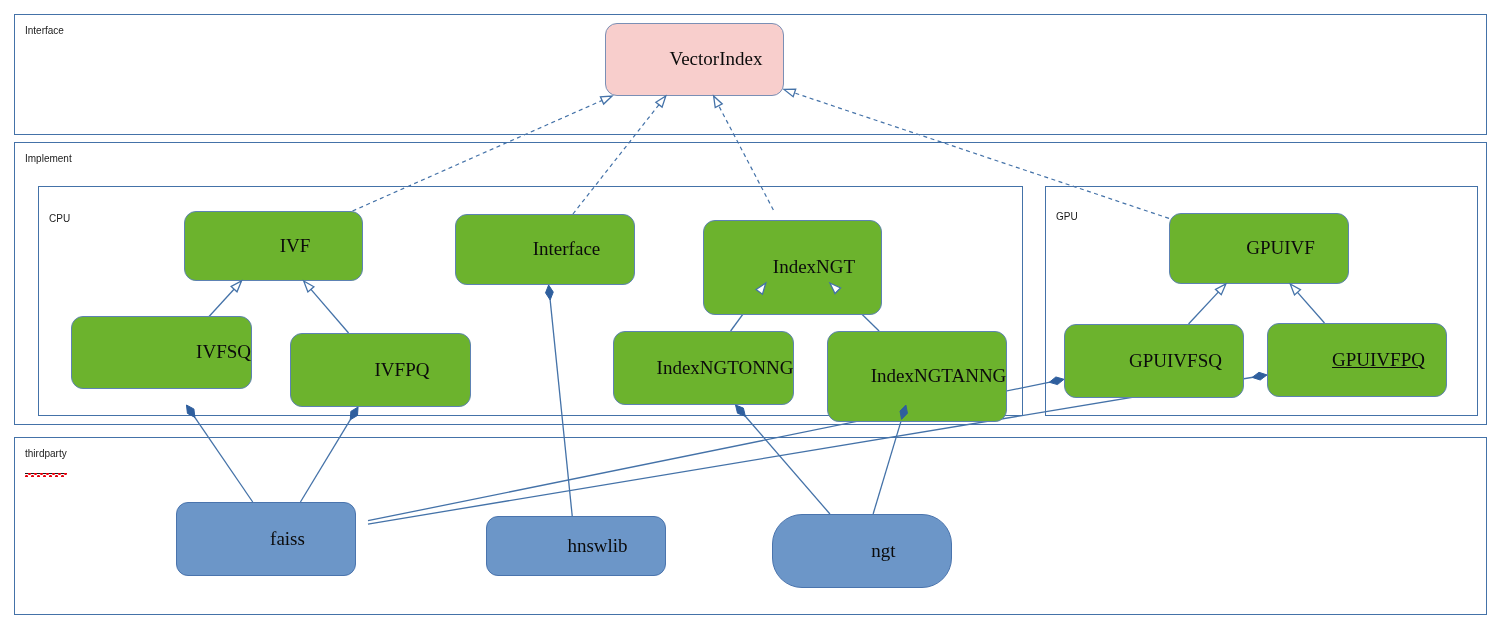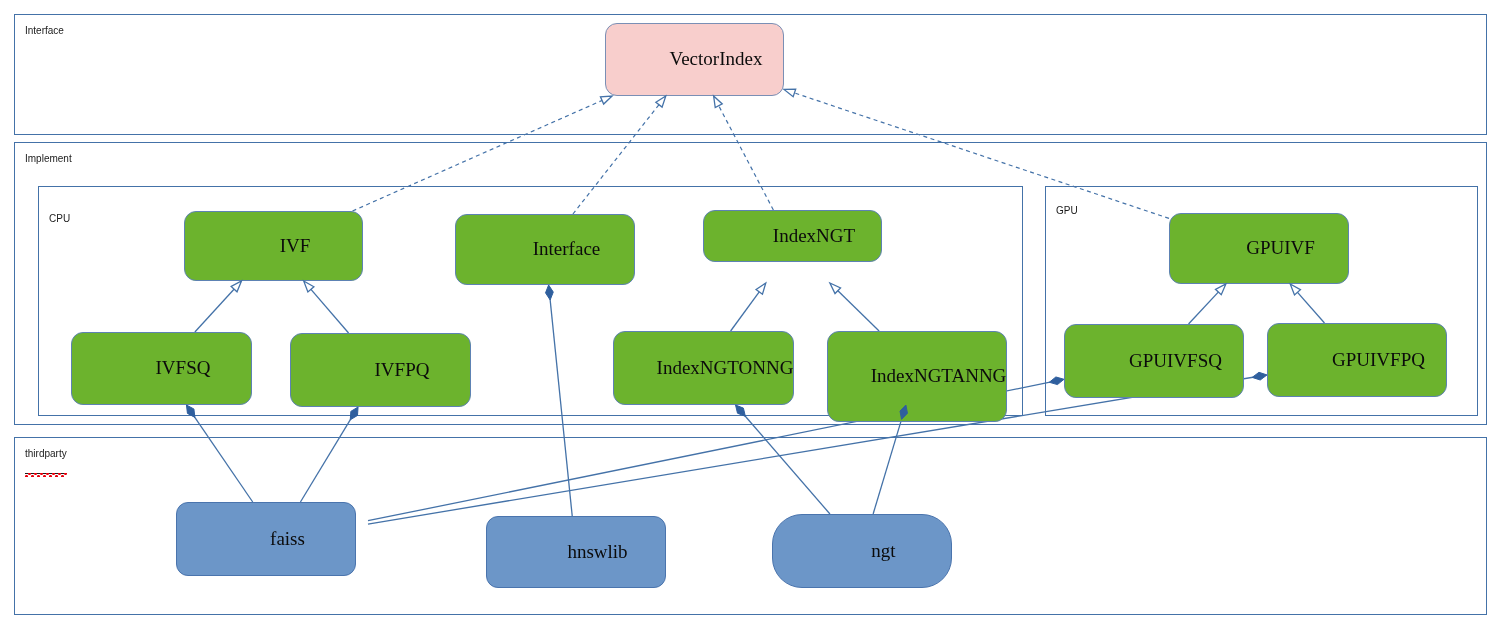--- a/index.html
+++ b/index.html
@@ -96,21 +96,21 @@
 <div id="canvas">
 
   <div id="containers-layer">
       <div class="container" style="left: 14px; top: 14px; width: 1473px; height: 121px;"></div>
       <div class="container-label" style="left: 25px; top: 26px;">Interface</div>
       <div class="container" style="left: 14px; top: 142px; width: 1473px; height: 283px;"></div>
       <div class="container-label" style="left: 25px; top: 154px;">Implement</div>
       <div class="container" style="left: 38px; top: 186px; width: 985px; height: 230px;"></div>
       <div class="container-label" style="left: 49px; top: 214px;">CPU</div>
       <div class="container" style="left: 1045px; top: 186px; width: 433px; height: 230px;"></div>
-      <div class="container-label" style="left: 1056px; top: 206px; text-align: right;">GPU</div>
+      <div class="container-label" style="left: 1056px; top: 212px; text-align: right;">GPU</div>
       <div class="container" style="left: 14px; top: 437px; width: 1473px; height: 178px;"></div>
       <div class="container-label" style="left: 25px; top: 449px;"><span class="spellcheck">thirdparty</span></div>
     </div>
 
   <svg id="edges" viewBox="0 0 1503 628">
       <line x1="352.5080428954424" y1="211" x2="602.5514272103519" y2="100.23256253033105" class="edge-line dashed"></line>
       <line x1="572.9328947368421" y1="214" x2="659.3183026934935" y2="104.21252500492474" class="edge-line dashed"></line>
       <line x1="773.3716577540107" y1="210" x2="718.4790647818463" y2="105.25597055311485" class="edge-line dashed"></line>
       <line x1="1169" y1="218.36713906111603" x2="793.90934317371" y2="92.78319904310221" class="edge-line dashed"></line>
       <line x1="194.87142857142857" y1="332" x2="234.44866186475542" y2="288.7124010854238" class="edge-line"></line>
@@ -131,48 +131,48 @@
   <div id="nodes-layer">
       <div class="node interface-node" style="left: 605px; top: 23px; width: 179px; height: 73px;">
         <span>VectorIndex</span>
       </div>
       <div class="node impl-node" style="left: 184px; top: 211px; width: 179px; height: 70px;">
         <span>IVF</span>
       </div>
       <div class="node impl-node" style="left: 455px; top: 214px; width: 180px; height: 71px;">
         <span>Interface</span>
       </div>
-      <div class="node impl-node" style="left: 703px; top: 210px; width: 179px; height: 52px;">
+      <div class="node impl-node" style="left: 703px; top: 220px; width: 179px; height: 95px;">
         <span>IndexNGT</span>
       </div>
       <div class="node impl-node" style="left: 1169px; top: 213px; width: 180px; height: 71px;">
         <span>GPUIVF</span>
       </div>
-      <div class="node impl-node" style="left: 71px; top: 332px; width: 181px; height: 73px;">
+      <div class="node impl-node" style="left: 71px; top: 316px; width: 181px; height: 73px; justify-content: flex-end;">
         <span>IVFSQ</span>
       </div>
       <div class="node impl-node" style="left: 290px; top: 333px; width: 181px; height: 74px;">
         <span>IVFPQ</span>
       </div>
       <div class="node impl-node" style="left: 613px; top: 331px; width: 181px; height: 74px;">
         <span>IndexNGTONNG</span>
       </div>
       <div class="node impl-node" style="left: 827px; top: 331px; width: 180px; height: 91px;">
         <span>IndexNGTANNG</span>
       </div>
       <div class="node impl-node" style="left: 1064px; top: 324px; width: 180px; height: 74px;">
         <span>GPUIVFSQ</span>
       </div>
-      <div class="node impl-node" style="left: 1267px; top: 323px; width: 180px; height: 74px;">
+      <div class="node impl-node" style="left: 1267px; top: 323px; width: 180px; height: 74px; text-decoration: underline;">
         <span>GPUIVFPQ</span>
       </div>
       <div class="node lib-node" style="left: 176px; top: 502px; width: 180px; height: 74px;">
         <span>faiss</span>
       </div>
-      <div class="node lib-node" style="left: 486px; top: 516px; width: 180px; height: 72px;">
+      <div class="node lib-node" style="left: 486px; top: 516px; width: 180px; height: 60px;">
         <span>hnswlib</span>
       </div>
       <div class="node lib-node" style="left: 772px; top: 514px; width: 180px; height: 74px; border-radius: 30px;">
         <span>ngt</span>
       </div>
     </div>
 
   <svg id="edges-top" viewBox="0 0 1503 628">
       <polygon points="612.1058981233244,96 603.652478752742,104.07597058842227 600.444641887649,96.83468737016942" class="tri-hollow"></polygon>
       <polygon points="665.7802631578948,96 662.0903142498648,107.09350607590444 655.8660847724482,102.19602025025291" class="tri-hollow"></polygon>

